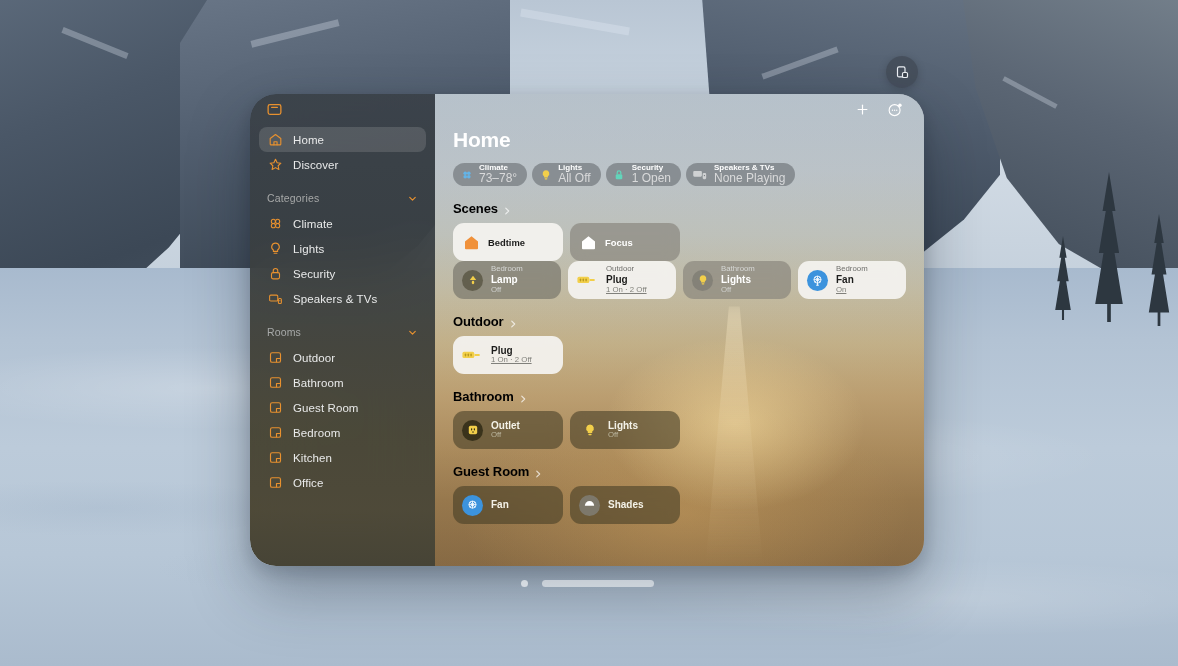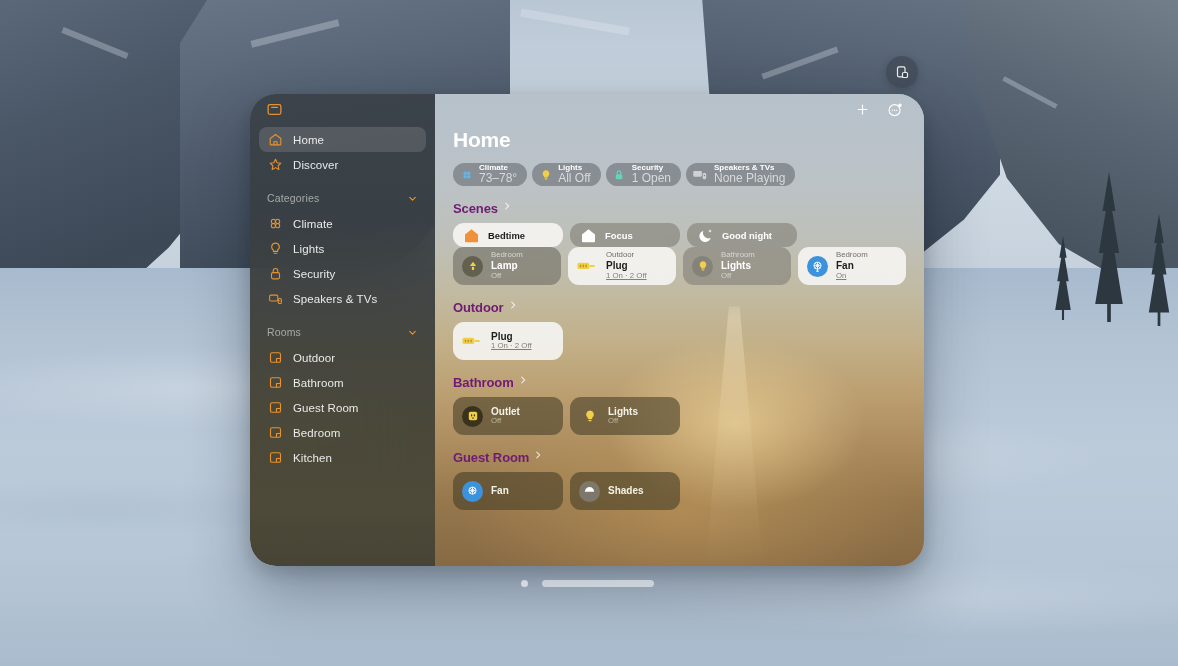--- a/index.html
+++ b/index.html
@@ -158,37 +158,37 @@
     background:rgba(105,109,114,.62);
     backdrop-filter:blur(6px);
   }
   .pill-ico { width:13px; height:13px; flex:0 0 13px; display:flex; align-items:center; justify-content:center; }
   .pill-txt { line-height:1.08; }
   .pill-t { font-size:8px; font-weight:bold; color:#ffffff; }
   .pill-s { font-size:12px; color:#d9dadb; }
 
   
   .sec-h {
-    display:flex; align-items:flex-start; gap:4px;
-    font-size:13px; font-weight:bold; color:#701a75;
+    display:flex; align-items:flex-end; gap:4px;
+    font-size:13px; font-weight:bold; color:#000000;
     margin-top:15px; margin-bottom:7px; letter-spacing:-.1px;
   }
   .sec-h .chev { opacity:.72; display:flex; }
   .sec-h.plain { margin-bottom:7px; }
 
   
   .grid { display:flex; gap:7px; }
   .card {
     width:110px; height:38px; border-radius:11px;
     display:flex; align-items:center; gap:8px;
     padding:0 9px; overflow:hidden;
     background:rgba(130,128,120,.62);
     backdrop-filter:blur(8px);
   }
-  .card.scene { height:24px; }
+  .card.scene { height:38px; }
   .card.light-on { background:rgba(244,243,240,.93); }
   .card.dim { background:rgba(112,110,100,.62); }
   .card.dark { background:rgba(62,56,34,.55); }
   .card-ico { width:18px; height:18px; flex:0 0 18px; display:flex; align-items:center; justify-content:center; }
   .card-ico.big { width:21px; height:21px; flex:0 0 21px; }
   .card-txt { min-width:0; line-height:1.14; }
   .c-room { font-size:7.8px; color:#d6d7d5; white-space:nowrap; }
   .c-name { font-size:10px; font-weight:bold; color:#ffffff; white-space:nowrap; }
   .c-stat { font-size:7.8px; color:#d0d1cf; white-space:nowrap; }
   .card.light-on .c-room { color:#6f6f6b; }
@@ -374,20 +374,29 @@
     </div>
     <div class="sb-row">
       <span class="sb-ico">
         <svg width="15" height="15" viewBox="0 0 24 24" fill="none" stroke="#e8912f" stroke-width="1.8" stroke-linejoin="round">
           <rect x="4" y="4.4" width="16" height="15.2" rx="2.6"></rect>
             <path d="M13.6 19.6v-6h6.4"></path>
         </svg>
       </span>
       <span>Kitchen</span>
     </div>
+    <div class="sb-row">
+      <span class="sb-ico">
+        <svg width="15" height="15" viewBox="0 0 24 24" fill="none" stroke="#e8912f" stroke-width="1.8" stroke-linejoin="round">
+          <rect x="4" y="4.4" width="16" height="15.2" rx="2.6"></rect>
+            <path d="M13.6 19.6v-6h6.4"></path>
+        </svg>
+      </span>
+      <span>Office</span>
+    </div>
   </div>
 
   <div id="content">
     <div class="content-photo"></div>
     <div class="content-path"></div>
     <div class="content-scrim"></div>
 
     <div class="content-inner">
 
       <div class="ctop">
@@ -490,29 +499,20 @@
         <div class="card scene">
           <span class="card-ico">
             <svg width="17" height="17" viewBox="0 0 24 24" fill="#ffffff">
               <path d="M12 3.2 2.8 10.6V20a1.4 1.4 0 0 0 1.4 1.4h15.6A1.4 1.4 0 0 0 21.2 20v-9.4z"></path>
             </svg>
           </span>
           <span class="scene-label">Focus</span>
         </div>
 
 
-        <div class="card scene">
-          <span class="card-ico">
-            <svg width="17" height="17" viewBox="0 0 24 24" fill="#ffffff">
-              <path d="M19.4 15.6A8 8 0 0 1 9 5.2a8.2 8.2 0 1 0 10.4 10.4z"></path>
-              <path d="M18.4 3.2l.7 1.8 1.8.7-1.8.7-.7 1.8-.7-1.8-1.8-.7 1.8-.7z"></path>
-            </svg>
-          </span>
-          <span class="scene-label">Good night</span>
-        </div>
       </div>
 
       <div class="grid">
 
         <div class="card dim">
           <span class="card-ico big icon-circle ic-olive">
             <svg width="12" height="12" viewBox="0 0 24 24" fill="#f2cf4a">
               <path d="M12 3.4 5.6 12h12.8z"></path>
                 <rect x="9.6" y="13.6" width="4.8" height="6.8" rx="2.2"></rect>
             </svg>

